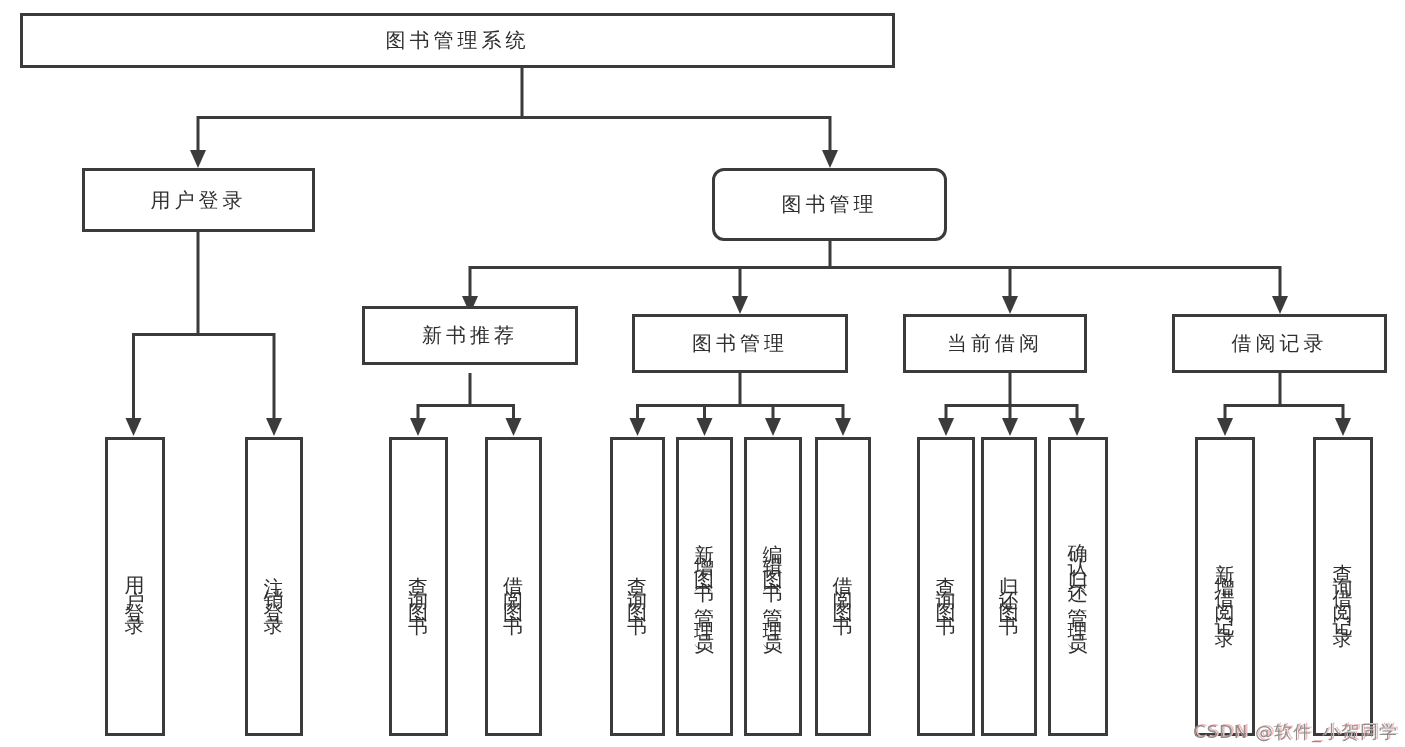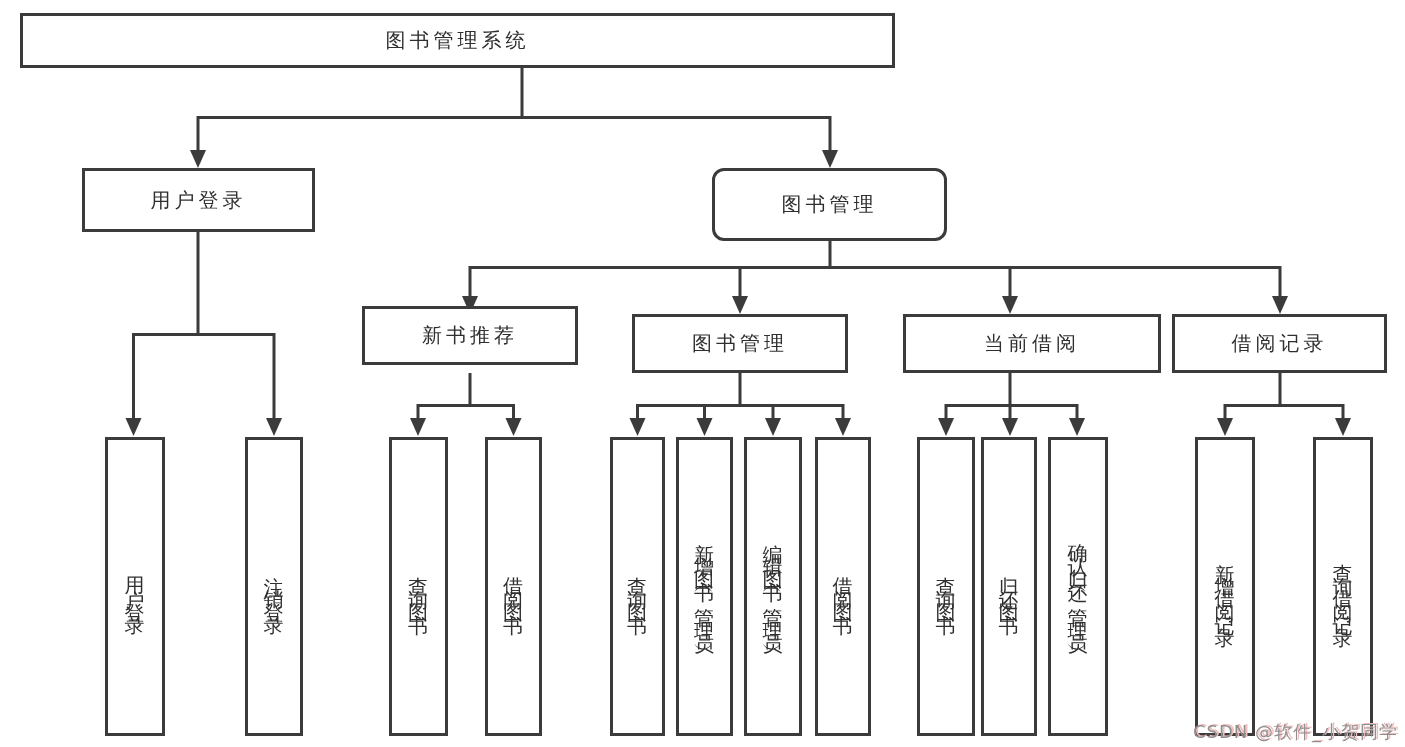--- a/index.html
+++ b/index.html
@@ -31,21 +31,21 @@
     white-space:nowrap;
   }
   
   .n-root{left:20px;top:13px;width:875px;height:55px;}
   
   .n-user-login{left:82px;top:168px;width:233px;height:64px;}
   .n-book-mgmt{left:712px;top:168px;width:235px;height:73px;border-radius:12px;}
   
   .n-new-book{left:362px;top:306px;width:216px;height:59px;}
   .n-book-borrow{left:632px;top:314px;width:216px;height:59px;}
-  .n-current-borrow{left:903px;top:314px;width:258px;height:59px;}
+  .n-current-borrow{left:903px;top:314px;width:184px;height:59px;}
   .n-borrow-records{left:1172px;top:314px;width:215px;height:59px;text-align:center;}
   
   .leaf{top:437px;height:299px;}
   .n-login-user{left:105px;width:60px;}
   .n-login-logout{left:245px;width:58px;}
   .n-rec-query{left:389px;width:59px;}
   .n-rec-borrow{left:485px;width:57px;}
   .n-borrow-query{left:610px;width:55px;}
   .n-borrow-add{left:676px;width:57px;}
   .n-borrow-edit{left:744px;width:58px;}

